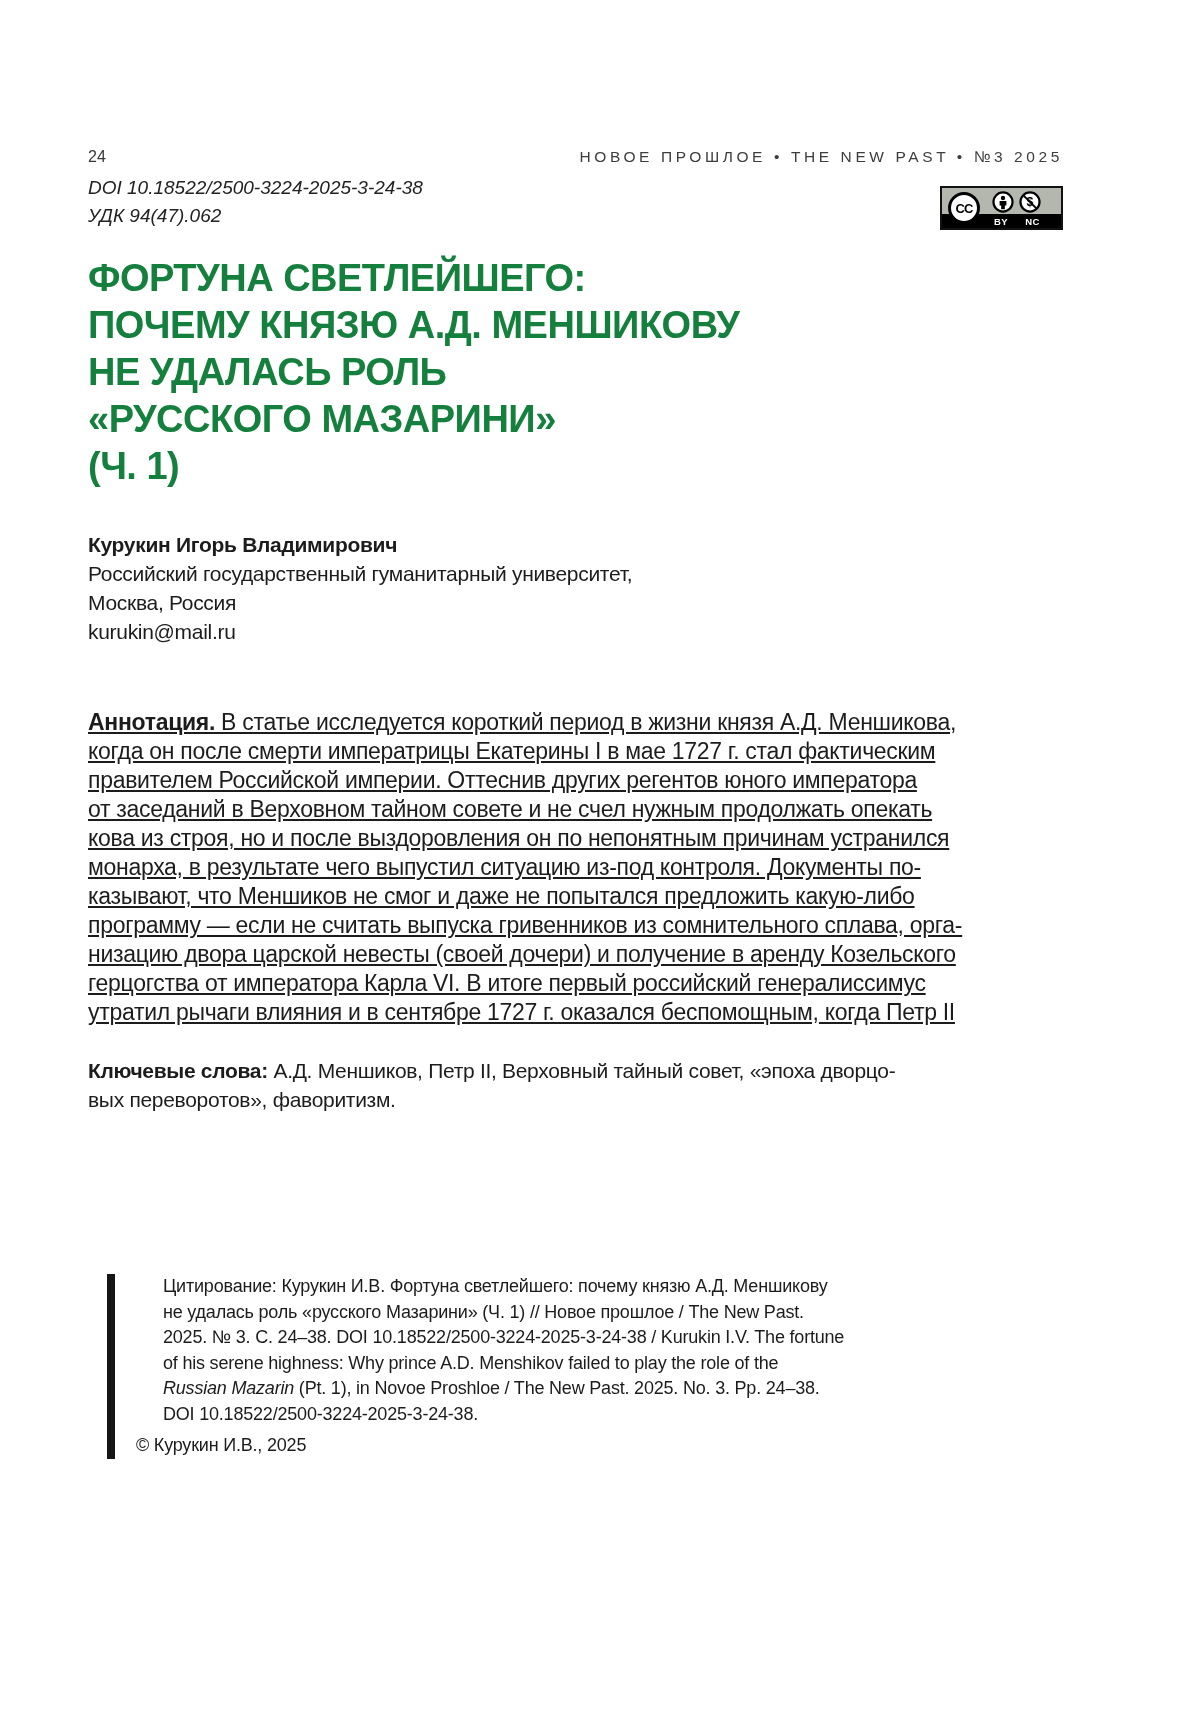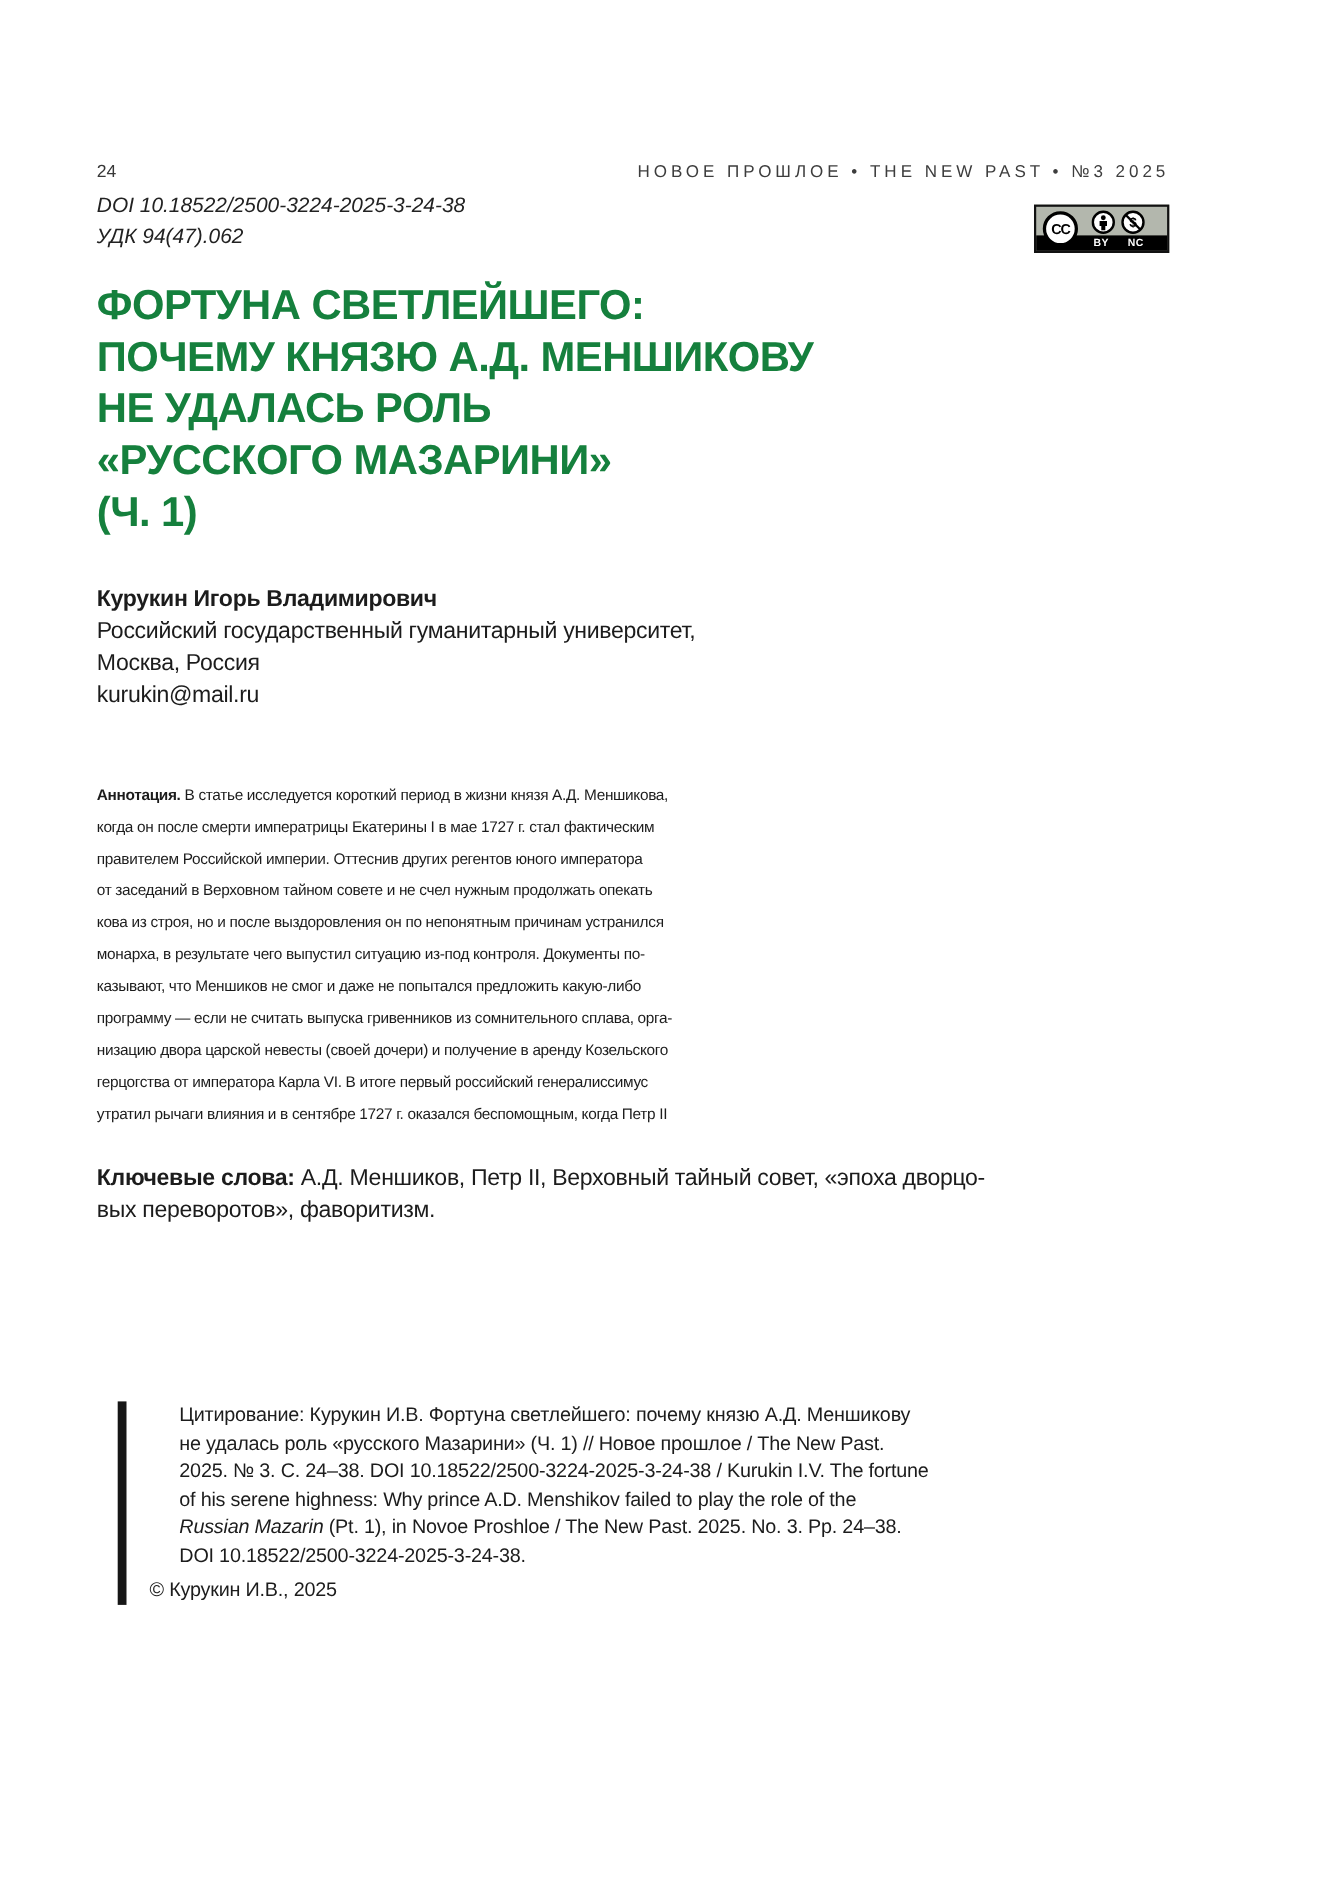--- a/index.html
+++ b/index.html
@@ -56,21 +56,21 @@
     margin:25px 0 0 0;
     font-size:38px;line-height:47px;font-weight:bold;
     letter-spacing:-0.5px;color:#15803d;
   }
 
   
   .author-block{margin-top:40px;font-size:21px;line-height:29px;letter-spacing:-0.3px;}
   .author-name{font-weight:bold;}
 
   
-  .abstract{margin-top:62px;font-size:14px;line-height:29px;letter-spacing:-0.3px;}
+  .abstract{margin-top:62px;font-size:23px;line-height:29px;letter-spacing:-0.3px;text-decoration:underline;}
   .keywords{margin-top:29px;font-size:21px;line-height:29px;letter-spacing:-0.3px;}
 
   
   .citation-block{
     margin-top:160px;margin-left:19px;
     border-left:8px solid #161616;
     padding-left:21px;
   }
   .citation-text{font-size:18px;line-height:25.5px;letter-spacing:-0.2px;color:#1c1c1c;margin-left:27px;}
   .copyright-line{font-size:18px;line-height:25.5px;margin-top:6px;letter-spacing:-0.2px;}

